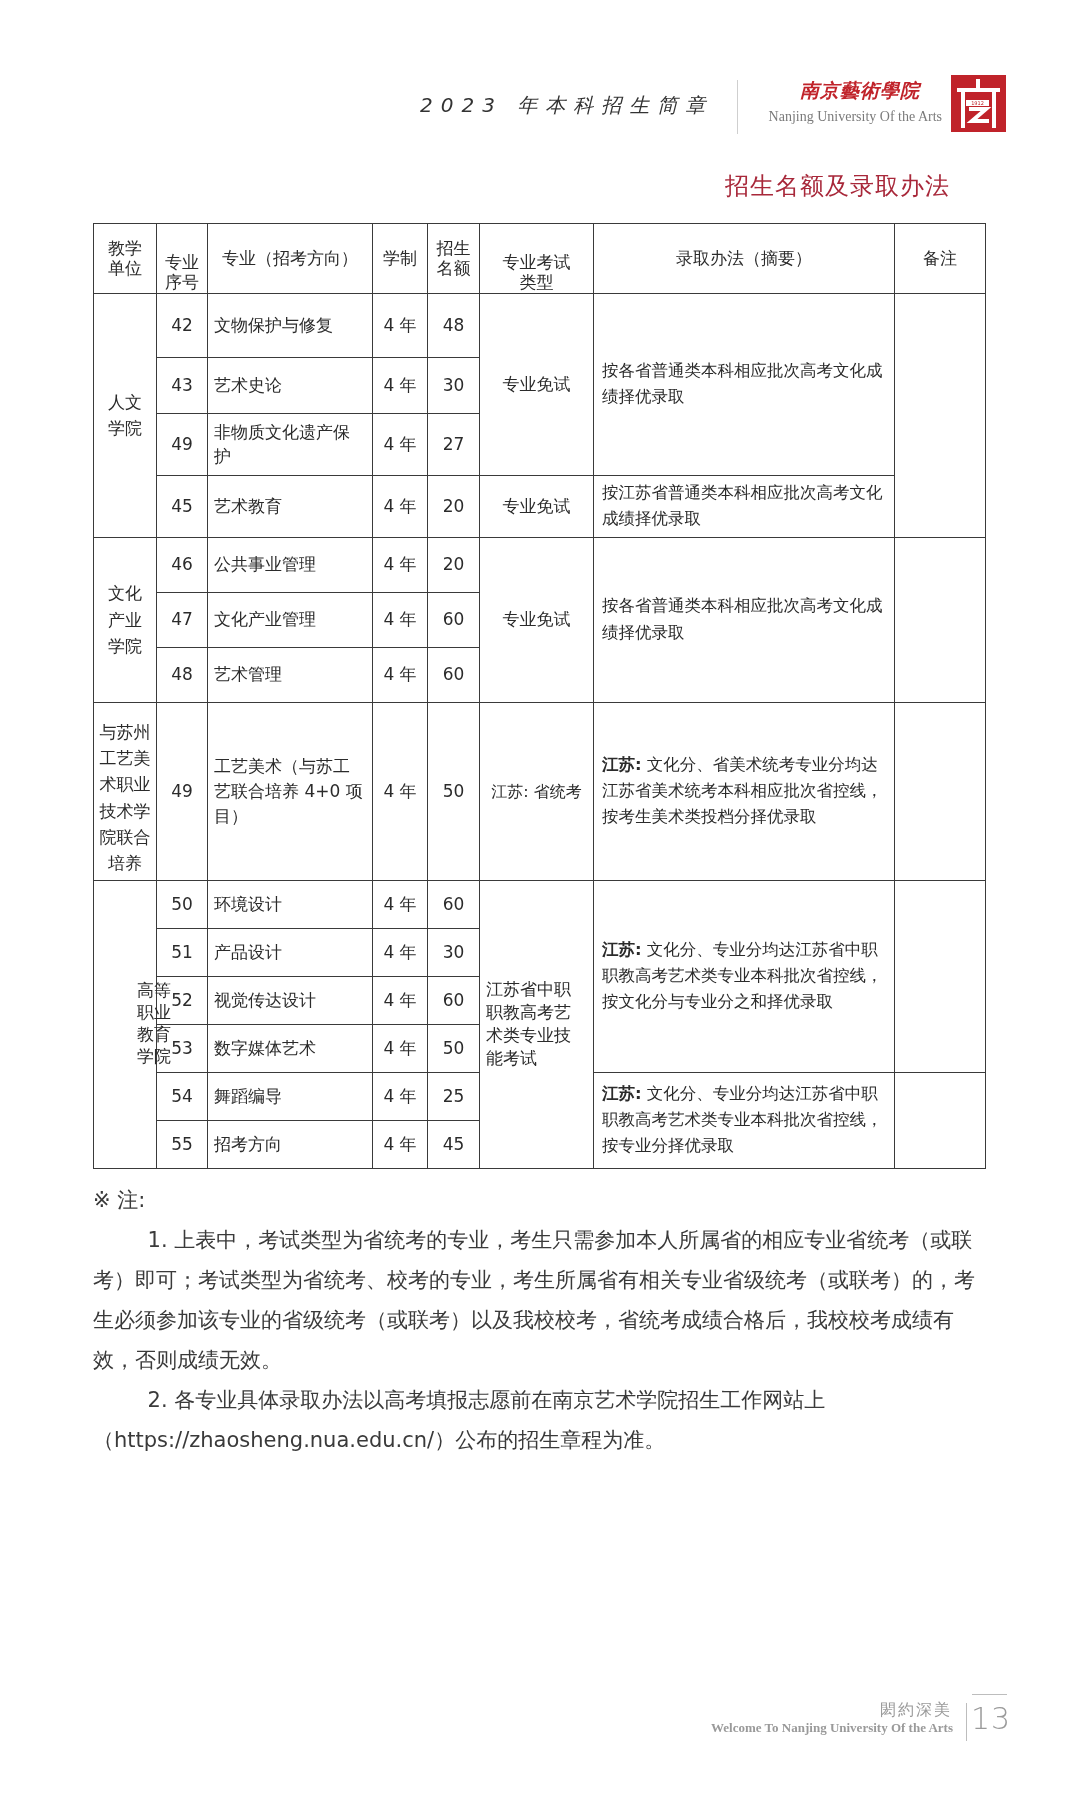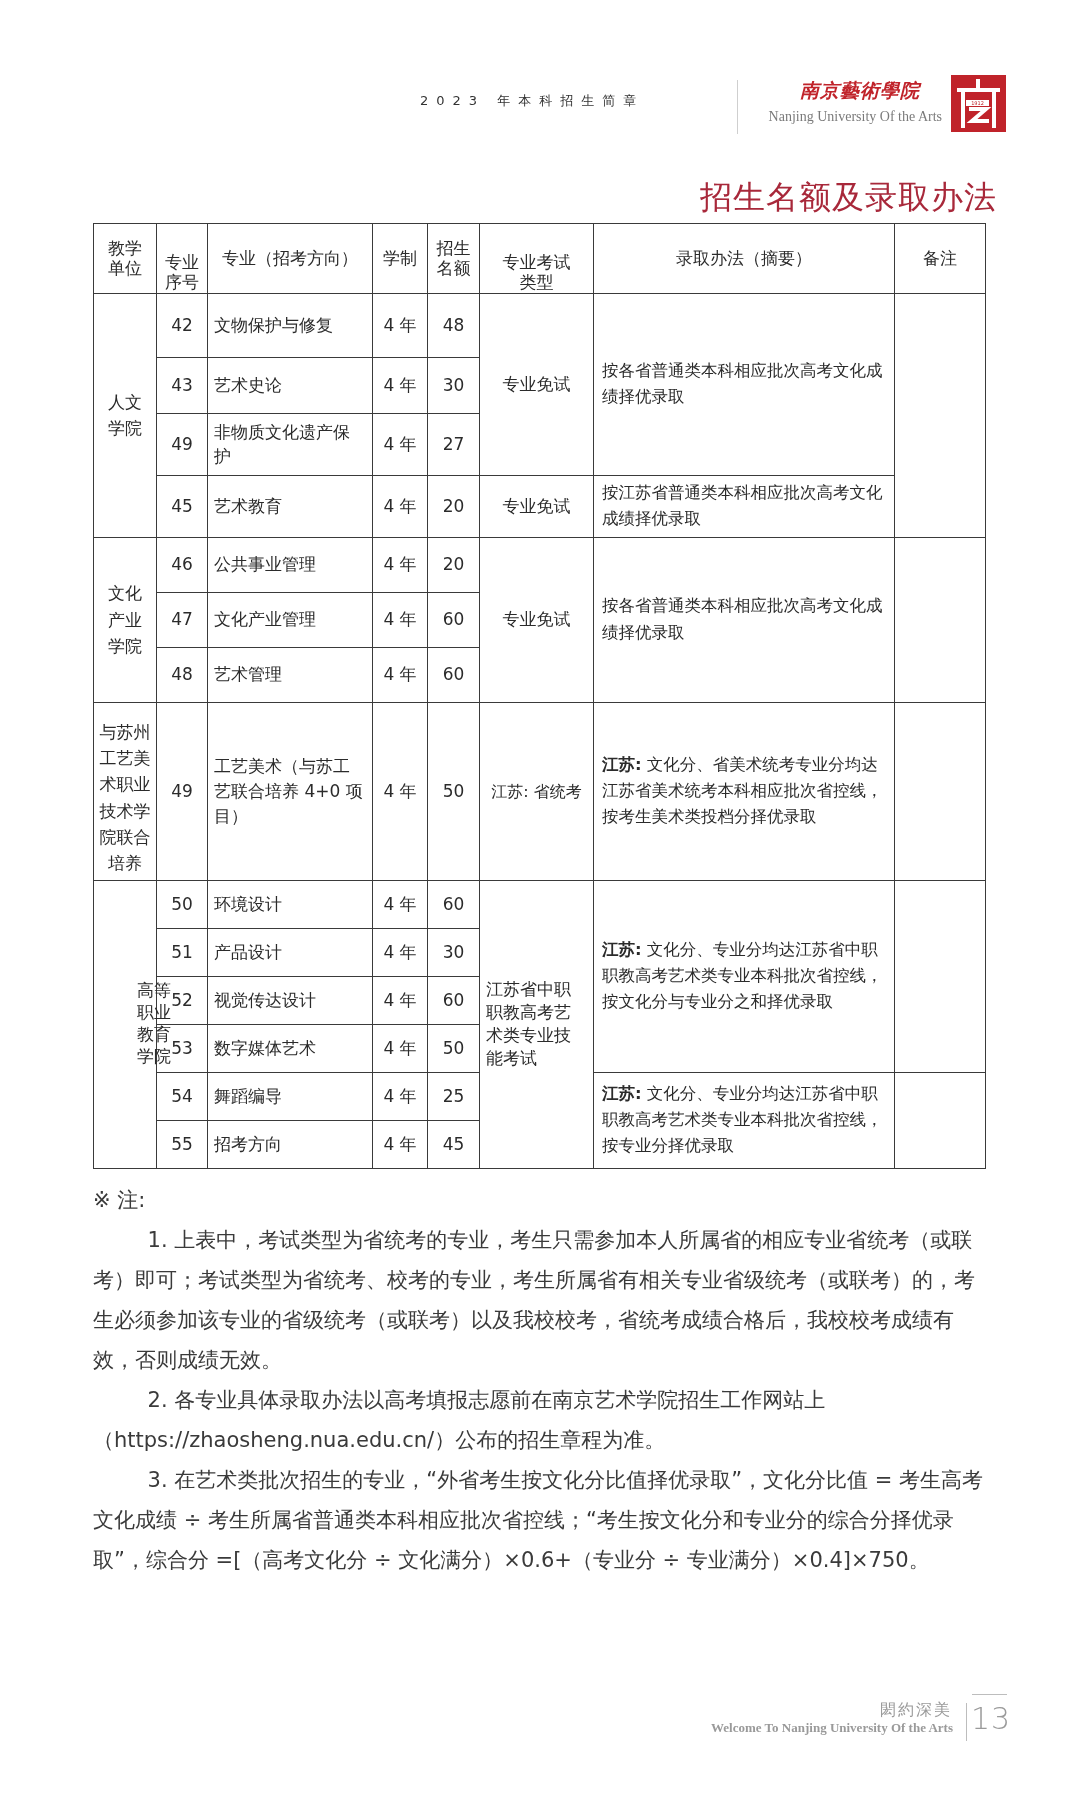--- a/index.html
+++ b/index.html
@@ -1,30 +1,30 @@
 <!DOCTYPE html>
 <html><head>
 <meta charset="utf-8">
 <style>
   html, body { margin: 0; padding: 0; background: #ffffff; }
   body { width: 1080px; height: 1818px; position: relative; overflow: hidden;
          font-family: "DejaVu Sans", "Liberation Sans", sans-serif; color: #2b2b2b; }
   .abs { position: absolute; }
 
   
-  .hdr-title { left: 420px; top: 92px; font-size: 13px; letter-spacing: 8px; color: #333; white-space: nowrap; }
+  .hdr-title { left: 420px; top: 92px; font-size: 20px; letter-spacing: 8px; color: #333; white-space: nowrap; font-style: italic; }
   .hdr-divider { left: 737px; top: 80px; width: 1px; height: 54px; background: #cfcfcf; }
   .hdr-cn { left: 800px; top: 78px; width: 140px; font-family: "DejaVu Serif", serif;
             font-size: 19px; font-weight: bold; color: #c0232a; font-style: italic; letter-spacing: 1px; white-space: nowrap; }
   .hdr-en { left: 746px; top: 109px; width: 196px; text-align: right; font-family: "Liberation Serif", serif;
             font-size: 14px; color: #7a7a7a; white-space: nowrap; }
   .seal { left: 951px; top: 75px; width: 55px; height: 57px; background: #c0232a; }
   .seal svg { width: 55px; height: 57px; display: block; }
 
-  .section-title { left: 700px; top: 176px; width: 250px; text-align: right; font-size: 32px; color: #a8283a; letter-spacing: 1px; white-space: nowrap; }
+  .section-title { left: 700px; top: 170px; width: 250px; text-align: right; font-size: 24px; color: #a8283a; letter-spacing: 1px; white-space: nowrap; }
 
   
   table.adm { position: absolute; left: 93px; top: 223px; width: 892px; border-collapse: collapse; table-layout: fixed; }
   table.adm td, table.adm th { border: 1.6px solid #3a3a3a; font-size: 17px; color: #2b2b2b; padding: 0 6px; font-weight: normal; line-height: 1.45; }
   table.adm th { height: 48px; text-align: center; line-height: 1.2; }
   .c { text-align: center; }
   .l { text-align: left; }
   .unit { text-align: center; padding: 0 2px !important; line-height: 1.55 !important; }
   .method { font-size: 16.5px !important; line-height: 1.6 !important; padding: 0 8px !important; }
   .b { font-weight: bold; }
@@ -204,20 +204,19 @@
       <td class="c">4 年</td>
       <td class="c">45</td>
     </tr>
   </tbody>
 </table>
 
 <div class="abs notes">
   <p class="head">※ 注:</p>
   <p class="ind">1. 上表中，考试类型为省统考的专业，考生只需参加本人所属省的相应专业省统考（或联考）即可；考试类型为省统考、校考的专业，考生所属省有相关专业省级统考（或联考）的，考生必须参加该专业的省级统考（或联考）以及我校校考，省统考成绩合格后，我校校考成绩有效，否则成绩无效。</p>
   <p class="ind">2. 各专业具体录取办法以高考填报志愿前在南京艺术学院招生工作网站上（https://zhaosheng.nua.edu.cn/）公布的招生章程为准。</p>
-  <p class="ind">3. 在艺术类批次招生的专业，“外省考生按文化分比值择优录取”，文化分比值 = 考生高考文化成绩 ÷ 考生所属省普通类本科相应批次省控线；“考生按文化分和专业分的综合分择优录取”，综合分 =[（高考文化分 ÷ 文化满分）×0.6+（专业分 ÷ 专业满分）×0.4]×750。</p>
 </div>
 
 <div class="abs ft-cn">閎約深美</div>
 <div class="abs ft-en">Welcome To Nanjing University Of the Arts</div>
 <div class="abs ft-div"></div>
 <div class="abs ft-topline"></div>
 <div class="abs ft-num">13</div>
 
 </body></html>

